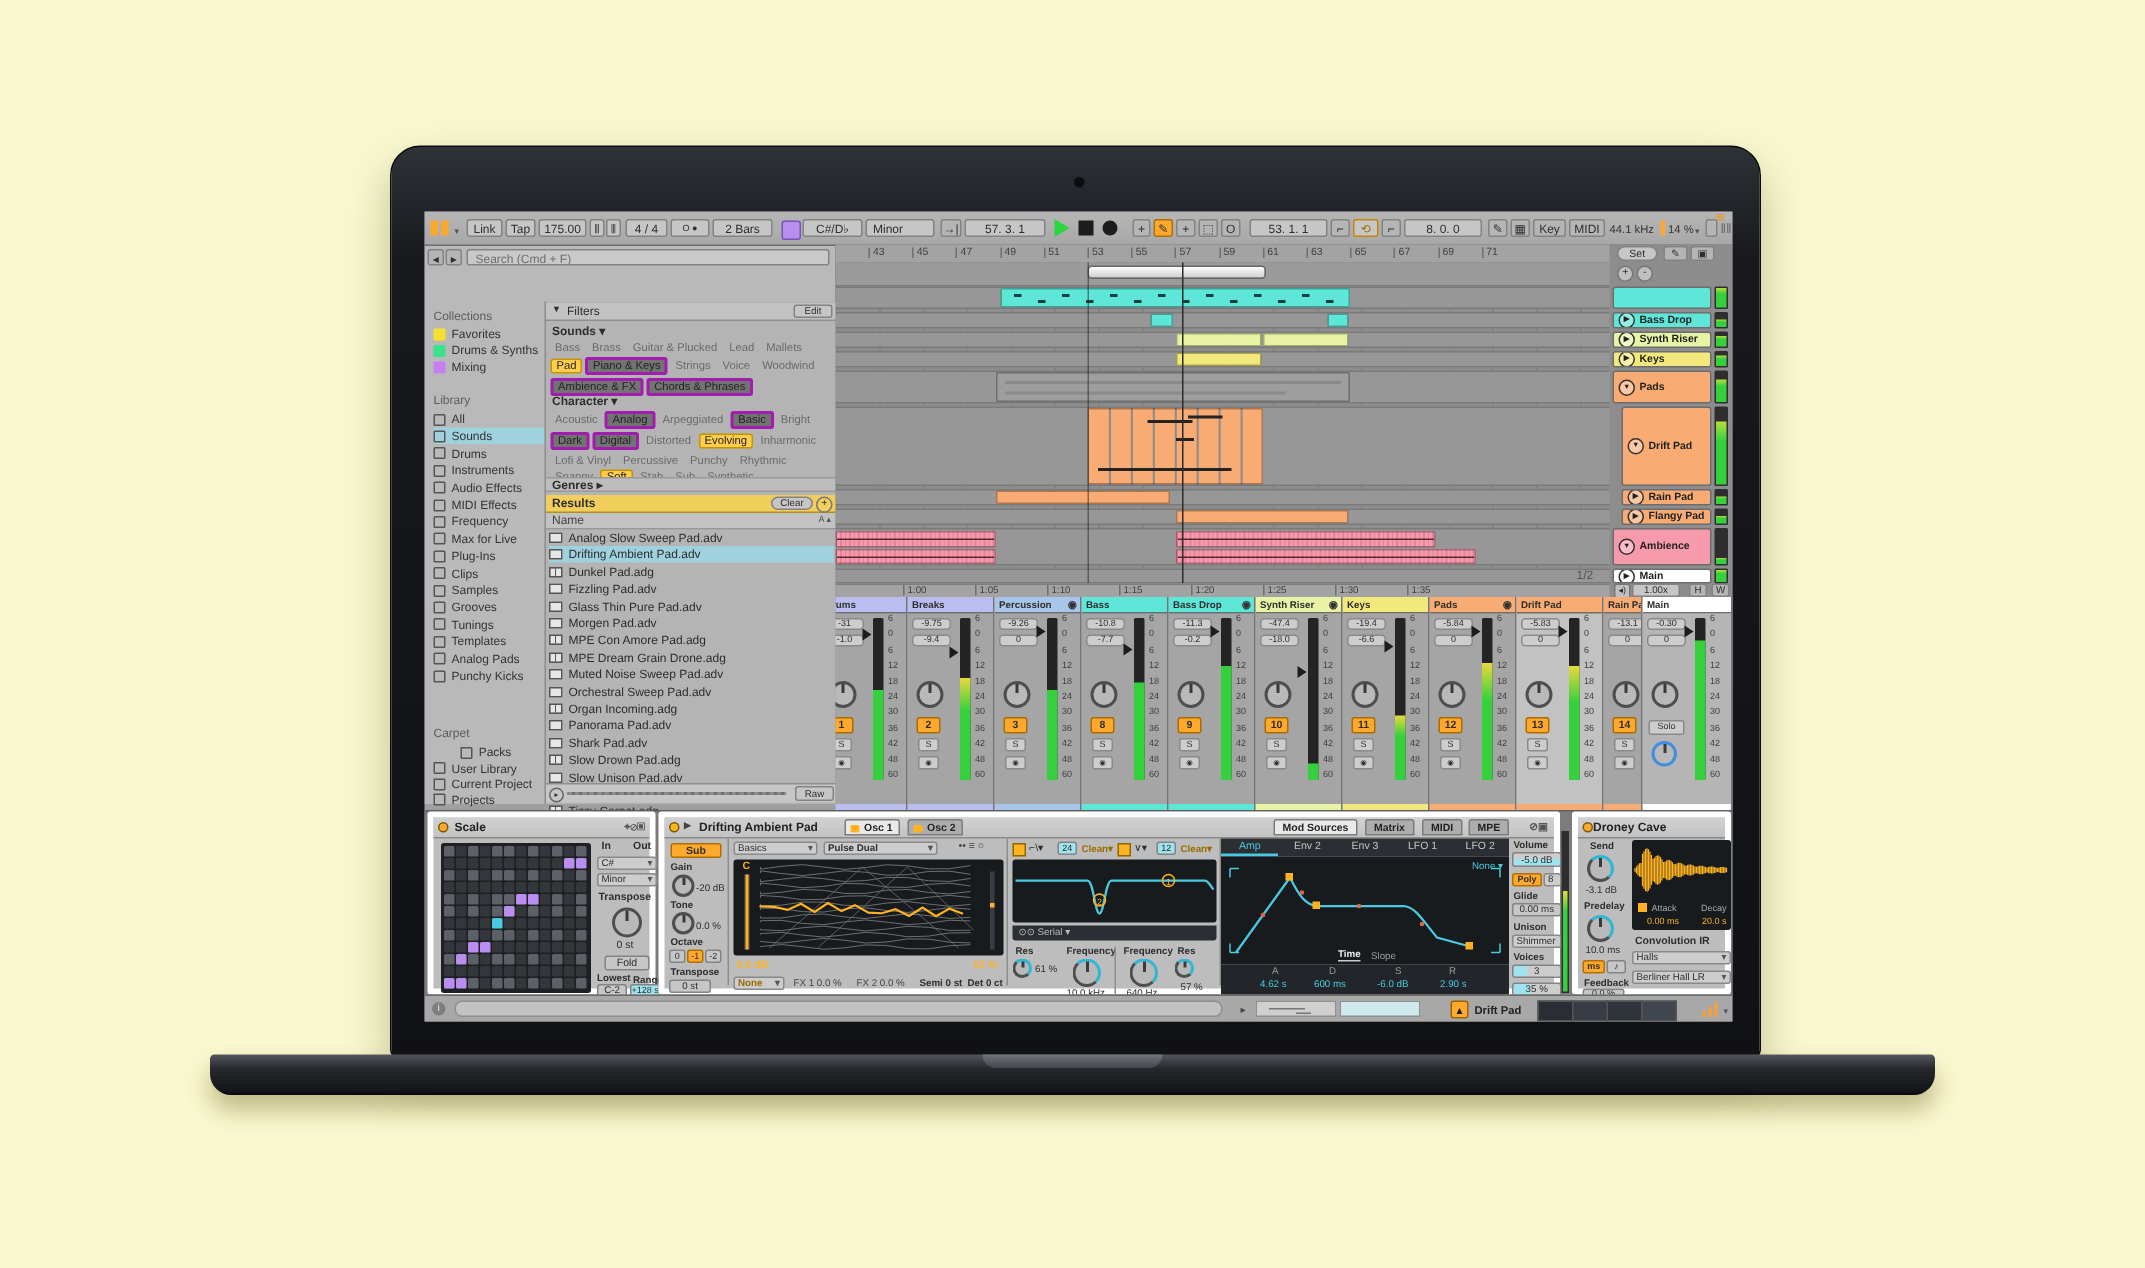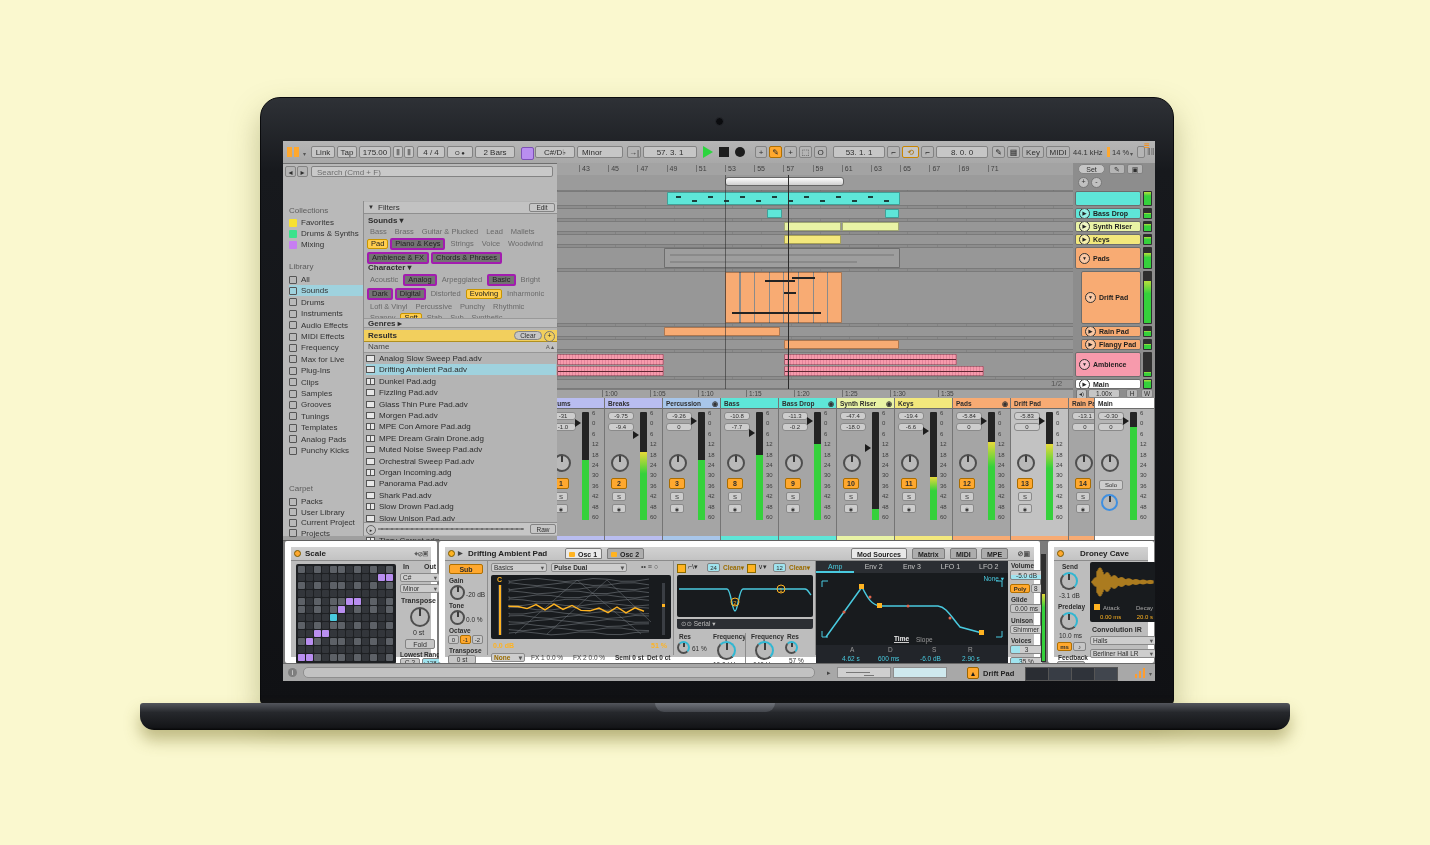--- a/index.html
+++ b/index.html
@@ -54,21 +54,21 @@
   .sv{position:absolute;left:3px;width:26px;height:8px;background:#cdcdcd;border:1px solid #8a8a8a;border-radius:3px;font-size:6px;line-height:7px;text-align:center;box-sizing:border-box;white-space:nowrap}
   .mtr{position:absolute;left:35px;width:7px;top:14px;height:108px;background:#242424;border-radius:1px}
   .mtr i{position:absolute;left:0;right:0;bottom:0;background:#35d13c}
   .mtr i.hot{background:linear-gradient(#e8d93a,#35d13c 32%)}
   .msc{position:absolute;left:45px;font-size:6px;color:#3d3d3d;line-height:6px}
   .fad{position:absolute;left:28px;width:0;height:0;border:4px solid transparent;border-left:6px solid #1c1c1c}
   .snum{position:absolute;left:6px;width:16px;height:11px;background:#ffa82e;border:1px solid #a96c00;border-radius:2px;font-size:7px;font-weight:bold;line-height:10px;text-align:center;box-sizing:border-box}
   .sbtn{position:absolute;left:7px;width:14px;height:9px;background:#cdcdcd;border:1px solid #8a8a8a;border-radius:2px;font-size:6px;line-height:8px;text-align:center;box-sizing:border-box}
   
   #devs{position:absolute;left:0;top:399px;width:872px;height:123px;background:#7c7c7c;border-top:1px solid #5f5f5f}
-  .dev{position:absolute;top:0;height:122px;background:#bdbdbd;border:6px solid #ffffff;border-radius:2px;box-sizing:border-box}
+  .dev{position:absolute;top:0;height:122px;background:#bdbdbd;border:4px solid #ffffff;border-radius:2px;box-sizing:border-box}
   .dhdr{position:absolute;left:0;right:0;top:0;height:13px;background:linear-gradient(#d2d2d2,#c3c3c3);border-bottom:1px solid #8b8b8b;font-size:8px;font-weight:bold;line-height:13px;color:#222}
   .led{position:absolute;left:3px;top:3px;width:7px;height:7px;border-radius:50%;border:1px solid #7a5a00;box-sizing:border-box}
   .ddn{position:absolute;background:#cdcdcd;border:1px solid #8a8a8a;border-radius:2px;font-size:6.5px;line-height:8px;height:9px;padding:0 2px;box-sizing:border-box;text-align:left;white-space:nowrap;overflow:hidden}
   .ddn:after{content:"▾";float:right;color:#555}
   .cell{position:absolute;width:7px;height:7px;background:#62666c;border-radius:1px}
   .seg{font-size:6.5px}
   .ostab{position:absolute;height:11px;top:1px;font-size:7px;line-height:11px;padding:0 4px 0 12px;background:#adadad;border:1px solid #7c7c7c;border-radius:2px 2px 0 0;box-sizing:border-box;white-space:nowrap}
   .ostab:before{content:"";position:absolute;left:3px;top:3px;width:6px;height:5px;background:#ffb321;border-radius:1px}
   .ostab.on{background:#e9e9e9}
   .mtab{position:absolute;height:11px;top:1px;font-size:7px;line-height:11px;padding:0 5px;background:#adadad;border:1px solid #7c7c7c;border-radius:2px 2px 0 0;box-sizing:border-box;white-space:nowrap}
@@ -209,21 +209,21 @@
         </div>
         <div class="side-item" style="top: 232.6px; width: 78px;">
           <div class="ic"></div>
           <span>Analog Pads</span>
         </div>
         <div class="side-item" style="top: 244px; width: 78px;">
           <div class="ic"></div>
           <span>Punchy Kicks</span>
         </div>
         <div class="side-title lbl" style="left: 6px; top: 283px;">Carpet</div>
-        <div class="side-item" style="top: 295px;">
+        <div class="side-item" style="top: 295px; justify-content: center;">
           <div class="ic" style="border-radius: 0px 1px 1px;"></div>
           <span>Packs</span>
         </div>
         <div class="side-item" style="top: 305.6px;">
           <div class="ic" style="border-radius: 0px 1px 1px;"></div>
           <span>User Library</span>
         </div>
         <div class="side-item" style="top: 316.2px;">
           <div class="ic" style="border-radius: 0px 1px 1px;"></div>
           <span>Current Project</span>
@@ -1154,21 +1154,21 @@
       <div class="bx" style="left:565px;top:110px;width:33px;height:9px;line-height:8px;font-size:6.5px;background:linear-gradient(90deg,#9fe3ee 35%,#cdcdcd 35%)">35 %</div>
     </div>
 
     <div class="abs" style="left:758px;top:13px;width:5px;height:108px;background:#2e2e2e">
         <i class="abs" style="left:1px;right:1px;bottom:1px;height:62%;background:linear-gradient(#e8d93a,#35d13c 20%)"></i>
       </div>
 
     <div class="dev" style="left:765px;width:106px">
       <div class="dhdr">
         <span class="led" style="background:#ffa82e"></span>
-        <span class="lbl" style="left:26px">Droney Cave</span>
+        <span class="lbl" style="left:10px">Droney Cave</span>
       </div>
       <span class="lbl" style="left:8px;top:16px;font-size:6.5px;font-weight:bold">Send</span>
       <div class="knob cyk" style="left:6px;top:25px;width:18px;height:18px">
           <i></i>
         </div>
       <span class="lbl seg" style="left:5px;top:45px">-3.1 dB</span>
       <span class="lbl" style="left:4px;top:56px;font-size:6.5px;font-weight:bold">Predelay</span>
       <div class="knob cyk" style="left:6px;top:65px;width:18px;height:18px">
           <i></i>
         </div>

